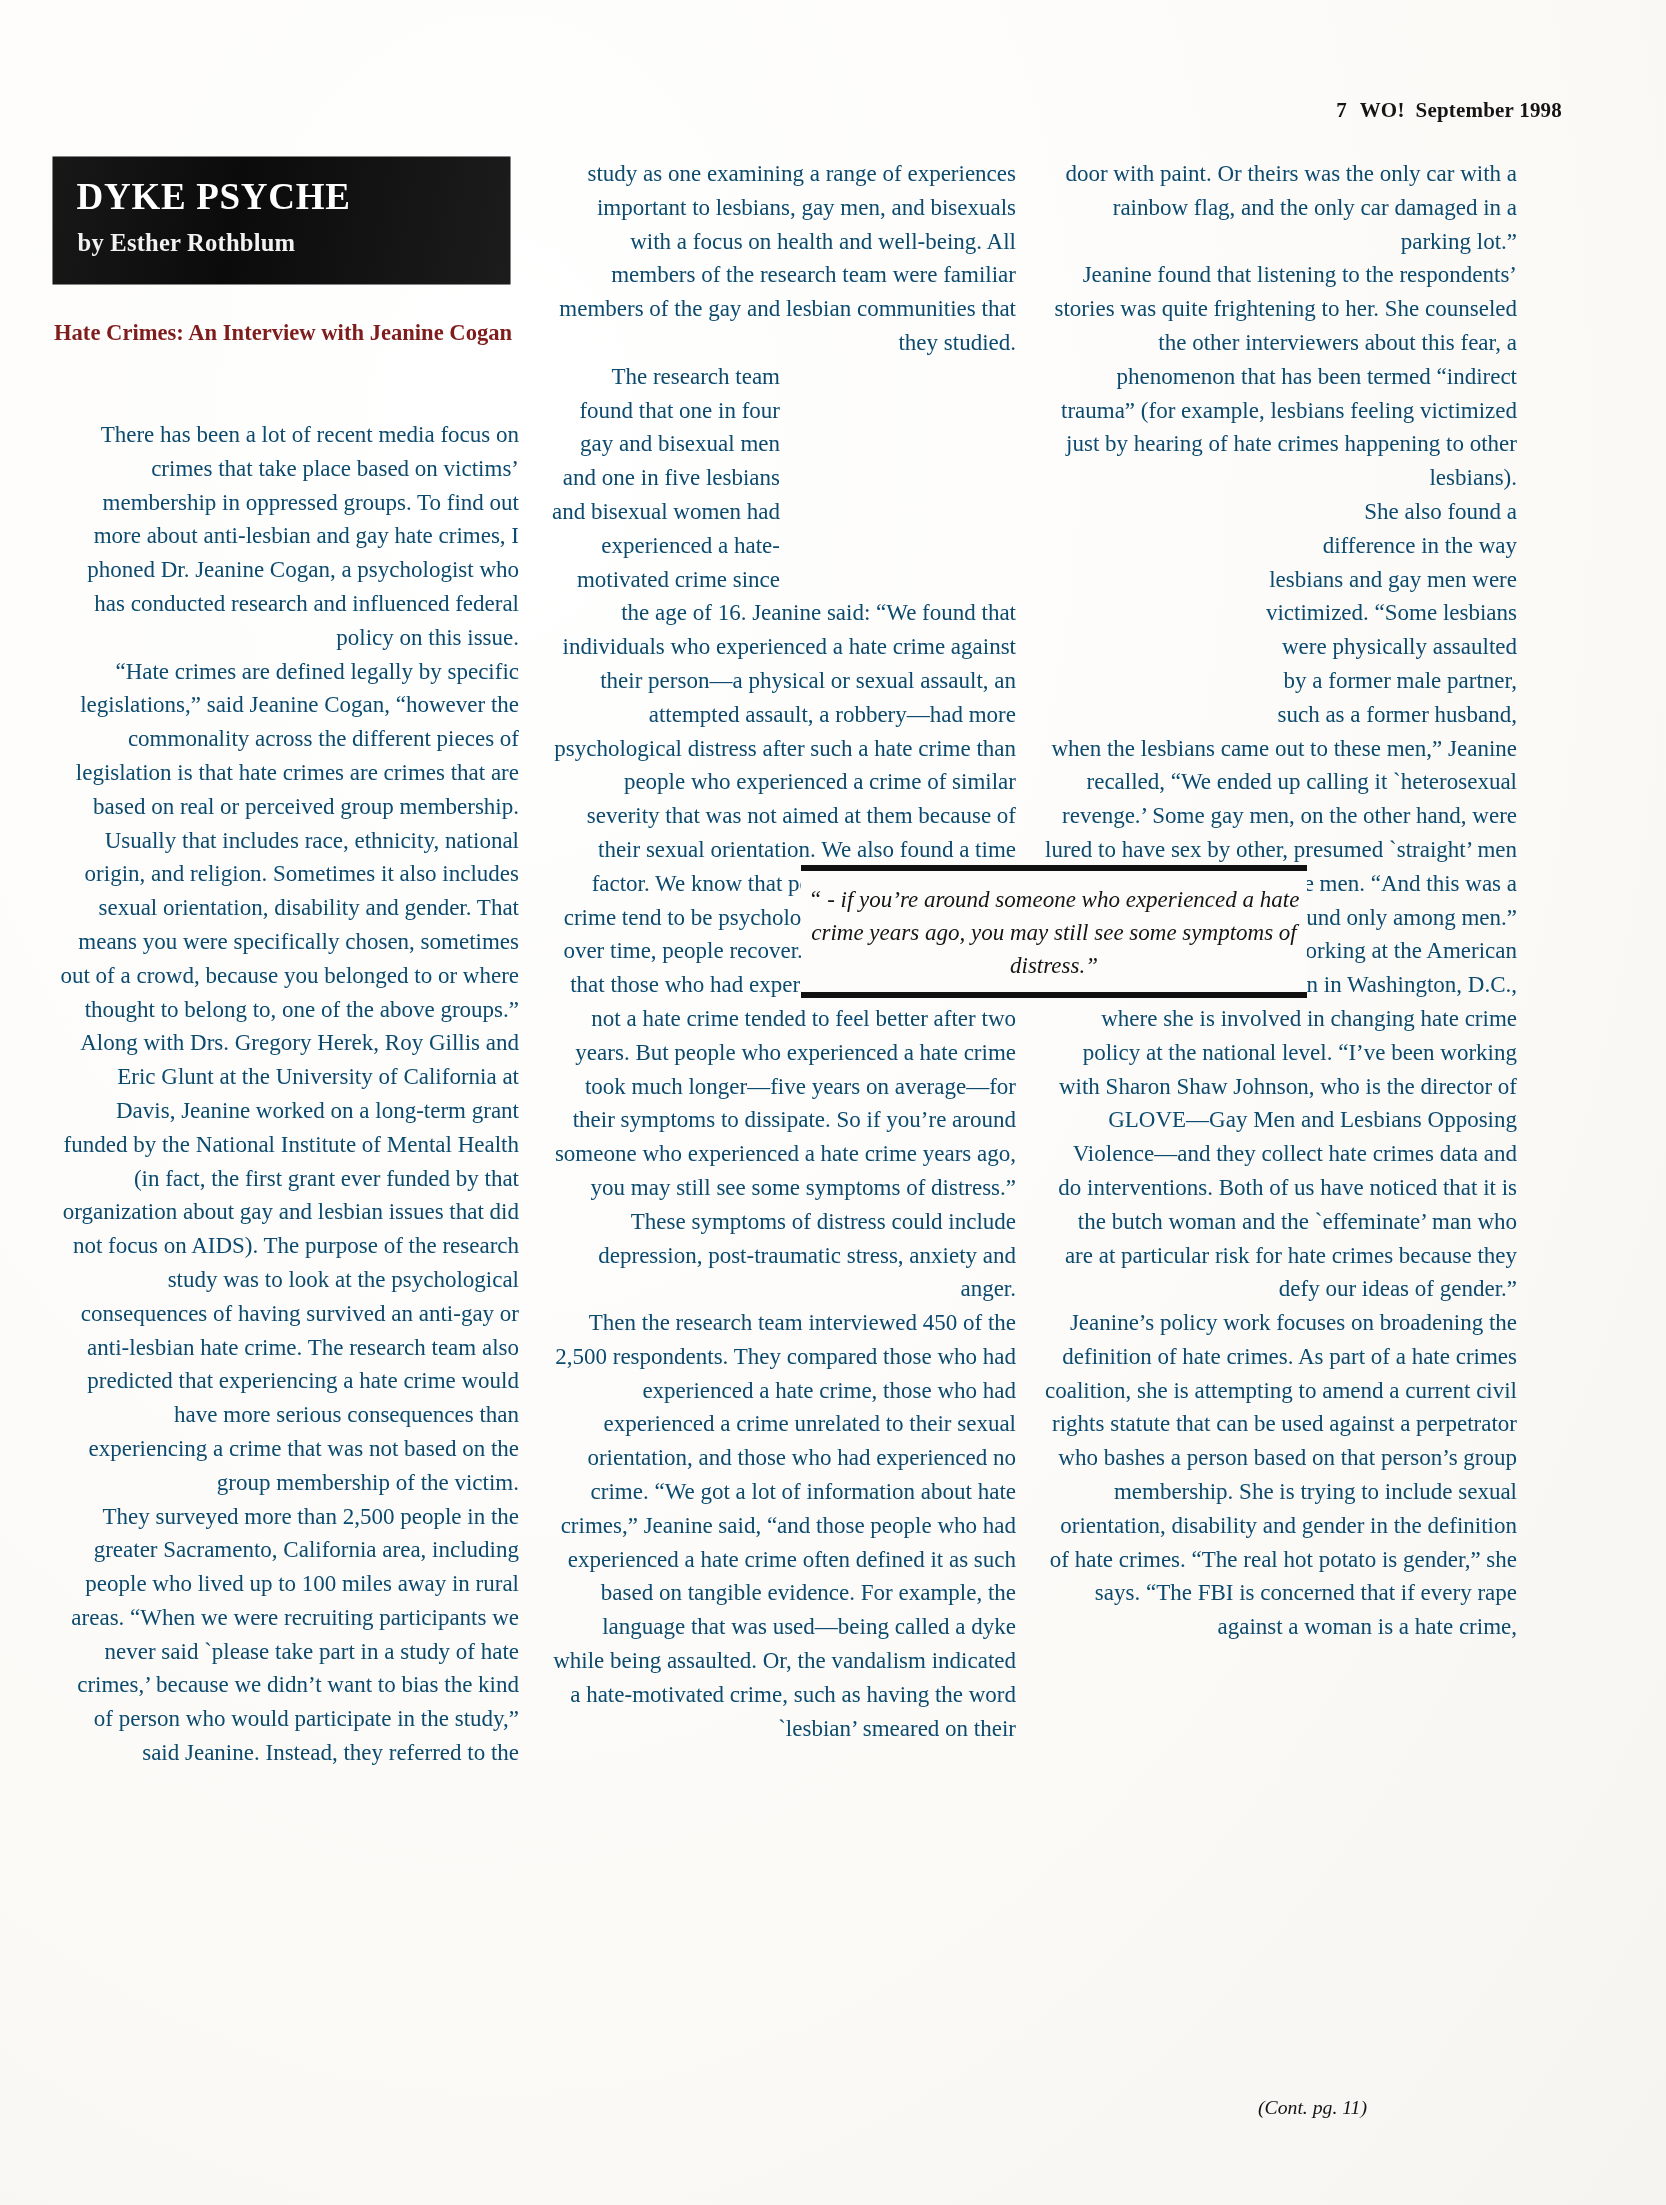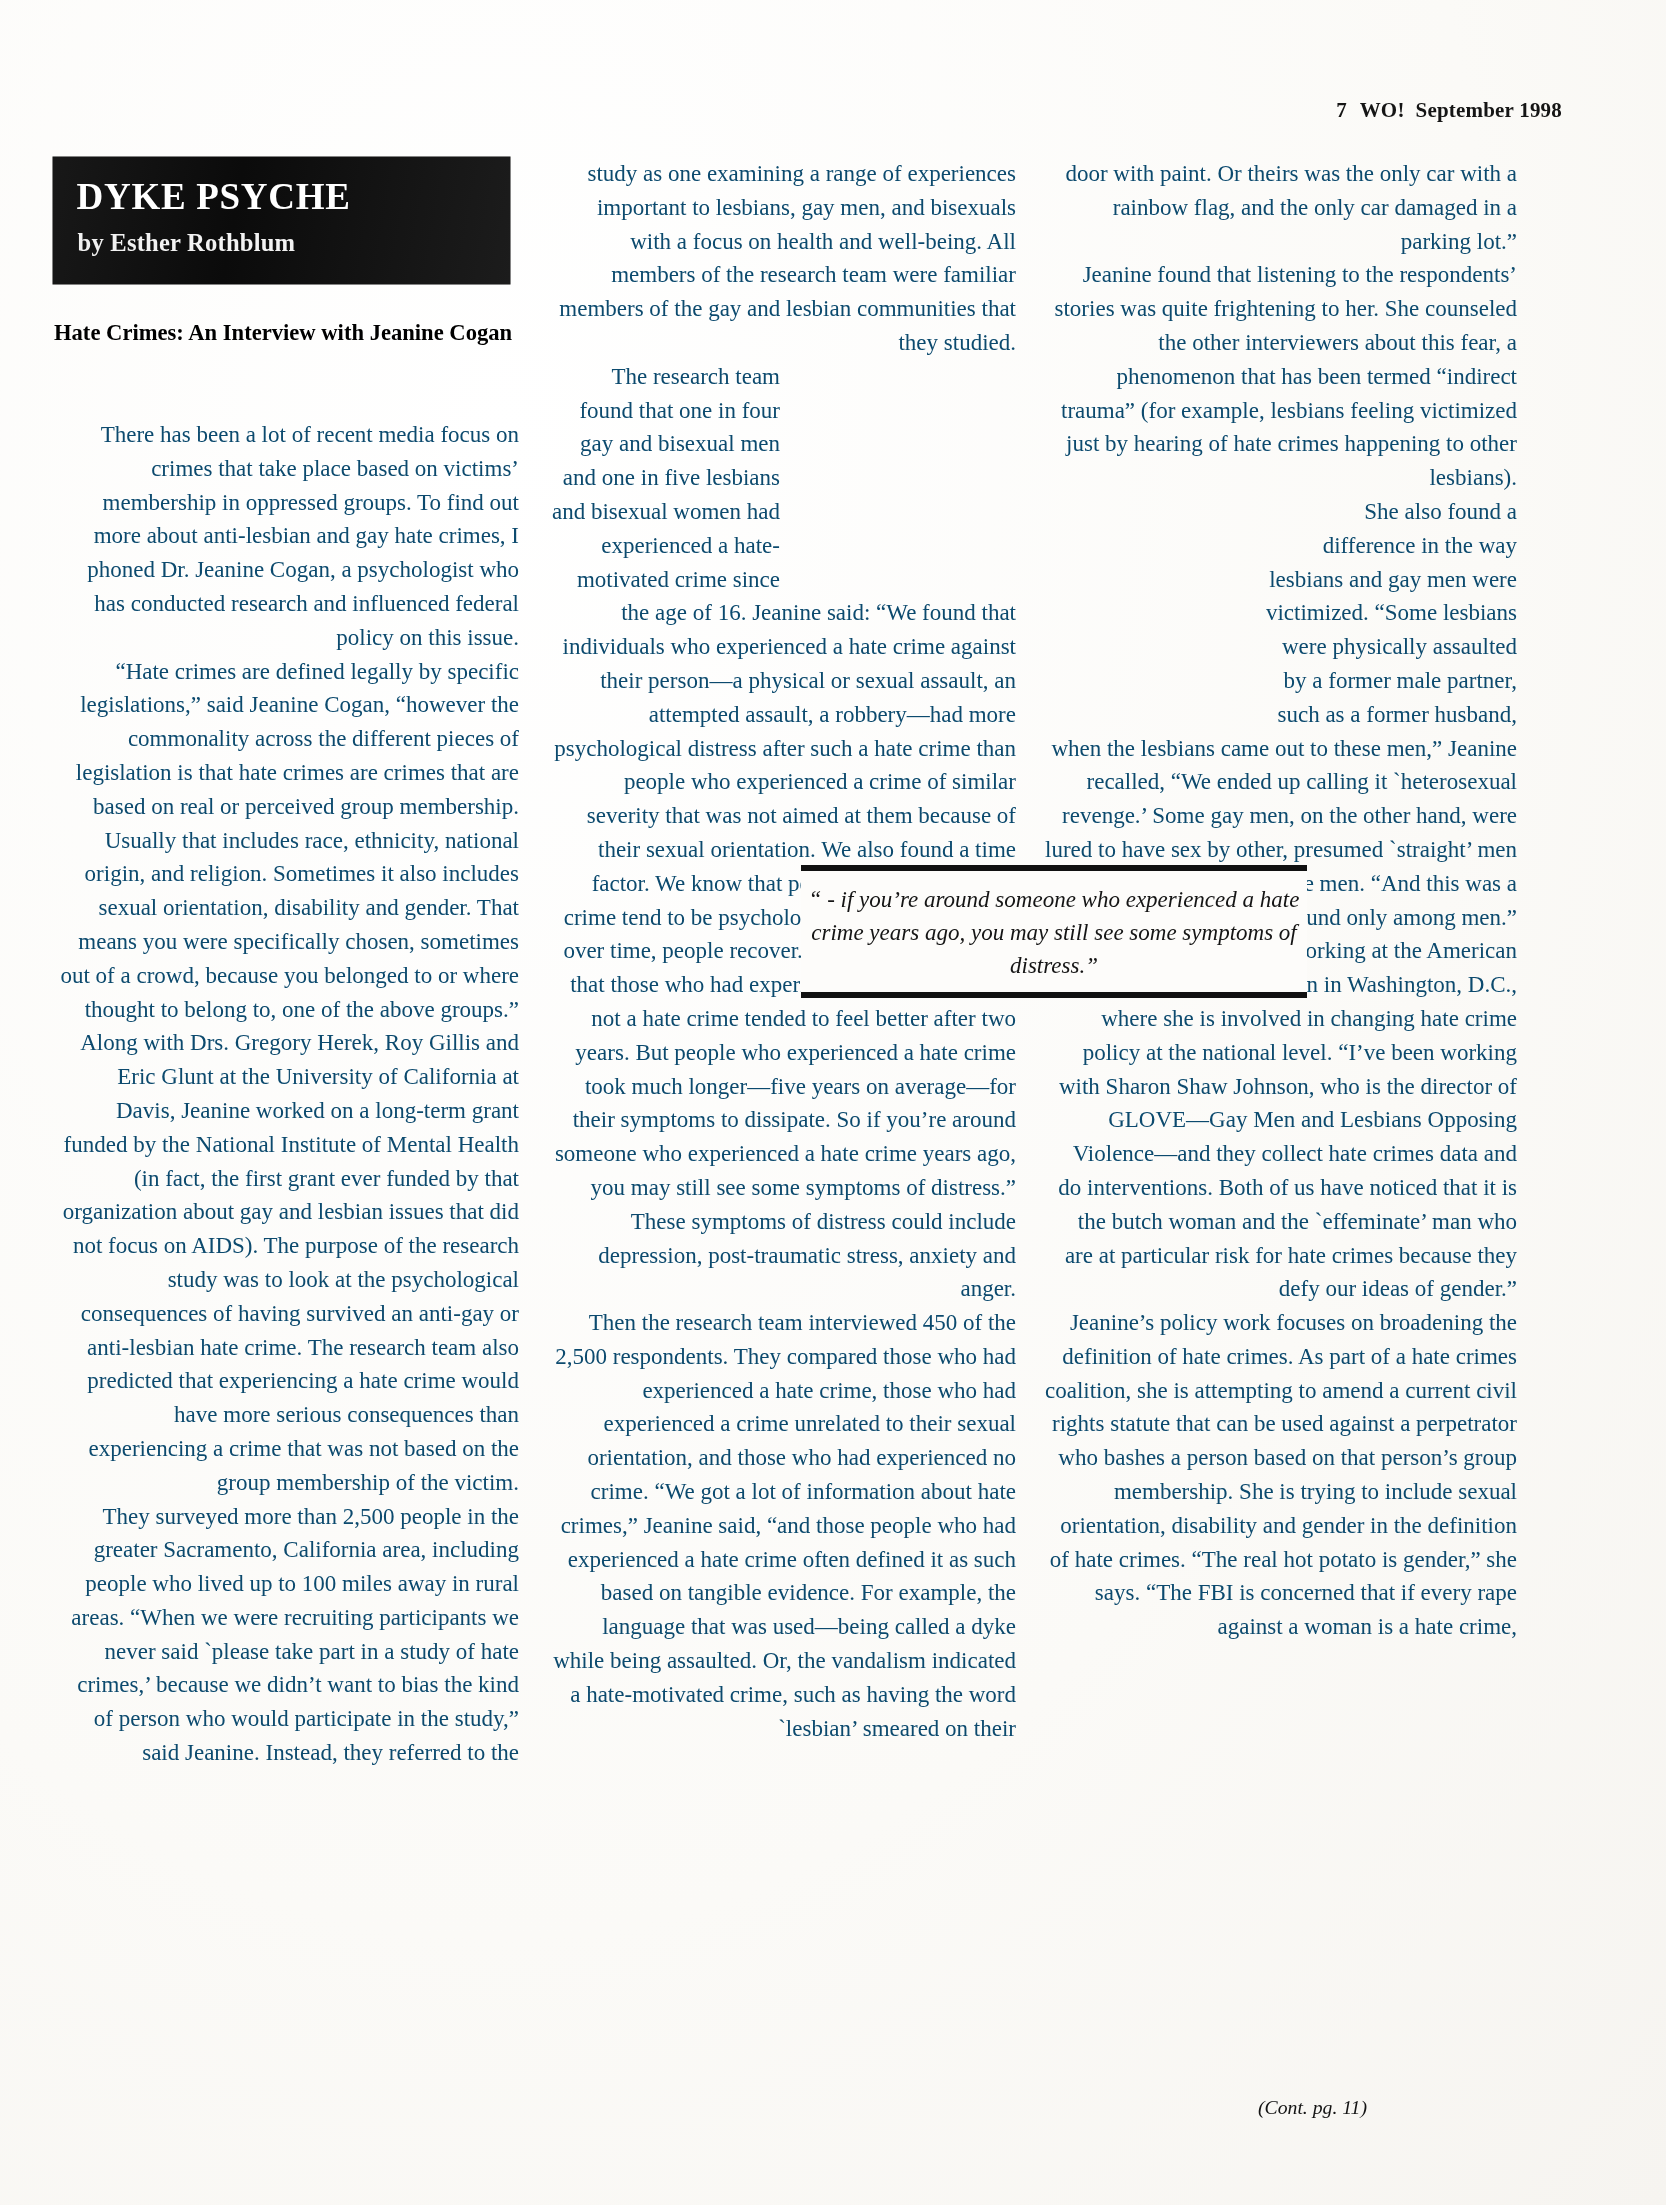--- a/index.html
+++ b/index.html
@@ -79,21 +79,21 @@
 
   .subhead {
     position: absolute;
     left: 54px;
     top: 319px;
     width: 462px;
     font-family: "Liberation Serif", serif;
     font-weight: bold;
     font-size: 22.6px;
     line-height: 1.28;
-    color: #000000;
+    color: #7f1d1d;
   }
 
   .col {
     position: absolute;
     font-family: "Liberation Serif", serif;
     font-size: 23px;
     line-height: 1.47;
     color: #0c4a6e;
     text-align: right;
   }

